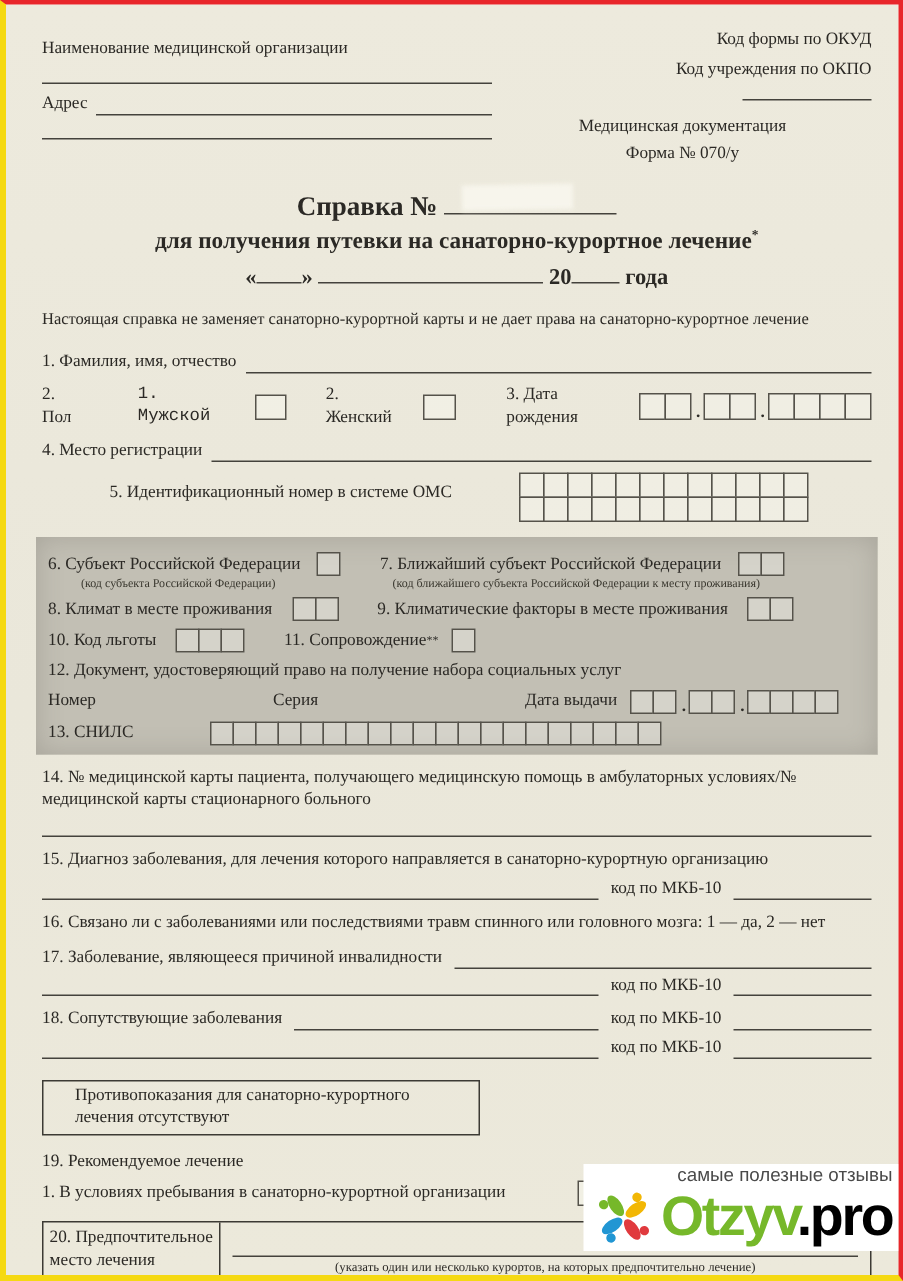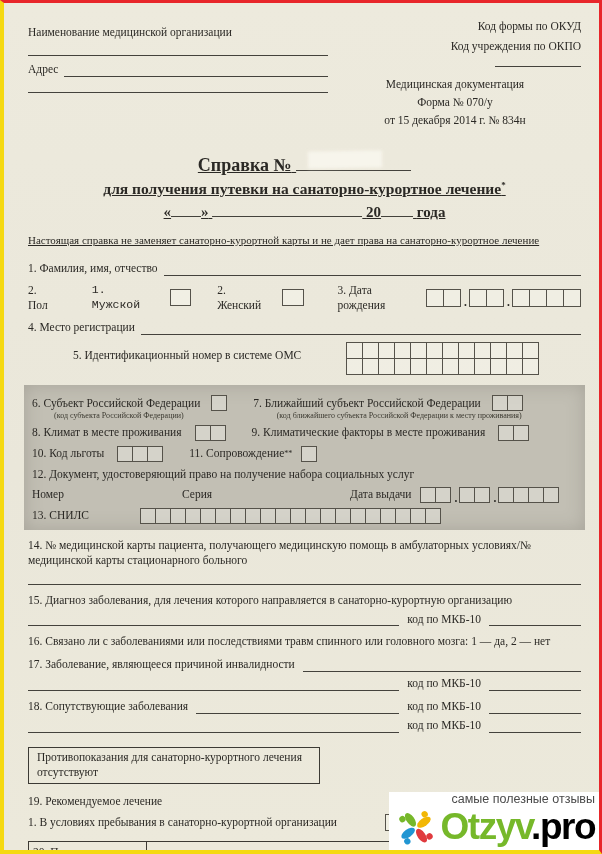--- a/index.html
+++ b/index.html
@@ -21,21 +21,21 @@
 
   
   .header { display:flex; justify-content:space-between; }
   .header-left { width:300px; padding-top:6px; }
   .header-left .ul-full { margin:3px 0 6px 0; }
   .header-right { width:252px; font-size:11.5px; }
   .header-right .row { margin-bottom:4px;flex-direction:column; }
   .hr-center { text-align:center; margin-top:3px; }
 
   
-  .title { text-align:center; margin-top:26px; font-weight:bold;text-decoration:underline; }
+  .title { text-align:center; margin-top:16px; font-weight:bold; }
   .t1 { font-size:18px; }
   .t1 .ul { width:115px; position:relative; height:16px; }
   .redact { position:absolute; left:12px; top:-4px; width:74px; height:17px;
             background:#f7f5ec; filter:blur(1.5px); transform:rotate(-1deg); }
   .t2 { font-size:15.5px; margin-top:2px; }
   .t2 sup { font-size:9px; }
   .t3 { font-size:15px; margin-top:3px; }
   .t3 .ul { height:15px; }
   .note { font-size:11px; text-align:left; margin-top:10px; font-weight:normal; }
 
@@ -60,30 +60,30 @@
           box-shadow:inset 0 0 18px rgba(90,88,80,.25); }
   .g-row { display:flex; align-items:flex-end; margin-top:5px; }
   .subcap { font-size:8px; line-height:1; color:#3a382f; }
   .g-gap { width:26px; }
 
   
   .sec { margin-top:8px; }
   .icd-row { display:flex; align-items:flex-end; margin-top:4px; }
 
   
-  .contra-box { border:1px solid #3c3a34; width:292px; padding:2px 6px 3px 8px;
+  .contra-box { border:1px solid #3c3a34; width:292px; padding:2px 6px 3px 21px;
                 margin-top:14px; font-size:11.5px; }
   .f20-box { border:1px solid #3c3a34; display:flex; margin-top:10px; min-height:44px; }
   .f20-label { width:118px; border-right:1px solid #3c3a34; padding:3px 4px; }
   .f20-right { flex:1; padding:2px 8px; display:flex; flex-direction:column; justify-content:center; }
   .f20-right .ul-full { height:16px; }
   .f20-hint { font-size:8.5px; text-align:center; margin-top:1px; }
 
   
-  .watermark { position:absolute; right:0; bottom:0; background:#fff;
+  .watermark { position:absolute; right:0; bottom:16px; background:#fff;
                padding:1px 4px 3px 6px; display:flex; flex-direction:column;
                align-items:flex-end; z-index:5; }
   .wm-tagline { font-family:"Liberation Sans", sans-serif; font-size:12.5px;
                 color:#4a4a4a; line-height:1.1; }
   .wm-brandrow { display:flex; align-items:center; gap:4px; margin-top:-2px; }
   .wm-brand { font-family:"Liberation Sans", sans-serif; font-weight:bold;
               font-size:37px; letter-spacing:-1.5px; line-height:1; }
 </style>
 </head>
 <body>
@@ -105,21 +105,20 @@
         <div class="row">
           <span>Код формы по ОКУД</span>
           <span class="ul grow" style="margin-left:14px;"></span>
         </div>
         <div class="row">
           <span>Код учреждения по ОКПО</span>
           <span class="ul" style="margin-left:28px;width:86px;"></span>
         </div>
         <div class="hr-center" style="margin-top:10px;">Медицинская документация</div>
         <div class="hr-center">Форма № 070/у</div>
-        <div class="hr-center">от 15 декабря 2014 г. № 834н</div>
       </div>
     </div>
 
     <div class="title">
       <div class="t1">
         <span>Справка №</span>
         <span class="ul"><span class="redact"></span></span>
       </div>
       <div class="t2">
         <span>для получения путевки на санаторно-курортное лечение</span><sup>*</sup>
@@ -203,21 +202,21 @@
         <span class="cells cells-sm" style="margin-left:12px;">
             <span class="cell"></span>
           </span>
         <span class="g-gap"></span>
         <span>7. Ближайший субъект Российской Федерации</span>
         <span class="cells cells-sm" style="margin-left:12px;">
             <span class="cell"></span>
             <span class="cell"></span>
           </span>
       </div>
-      <div class="g-row" style="margin-top:1px;gap:15px;">
+      <div class="g-row" style="margin-top:1px;">
         <span class="subcap" style="margin-left:22px;">(код субъекта Российской Федерации)</span>
         <span class="subcap" style="margin-left:78px;">(код ближайшего субъекта Российской Федерации к месту проживания)</span>
       </div>
       <div class="g-row" style="align-items:center;">
         <span>8. Климат в месте проживания</span>
         <span class="cells cells-sm" style="margin-left:14px;">
             <span class="cell"></span>
             <span class="cell"></span>
           </span>
         <span class="g-gap"></span>

